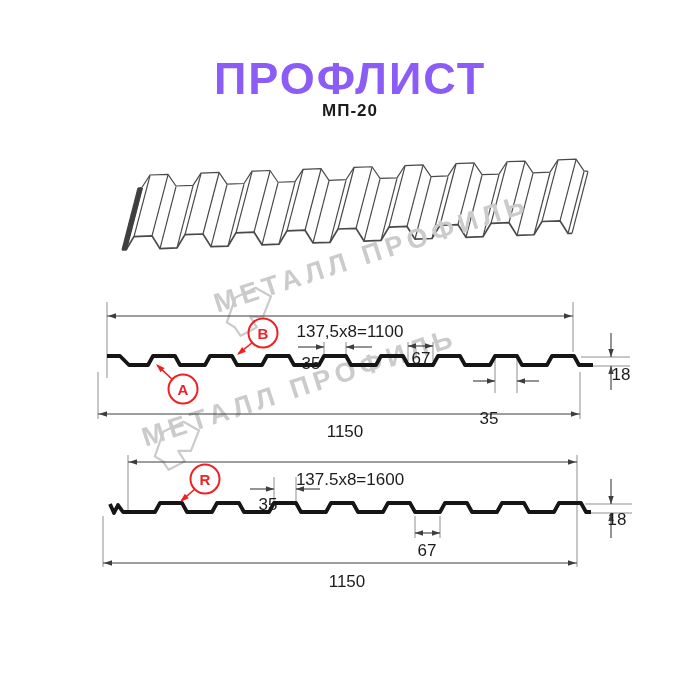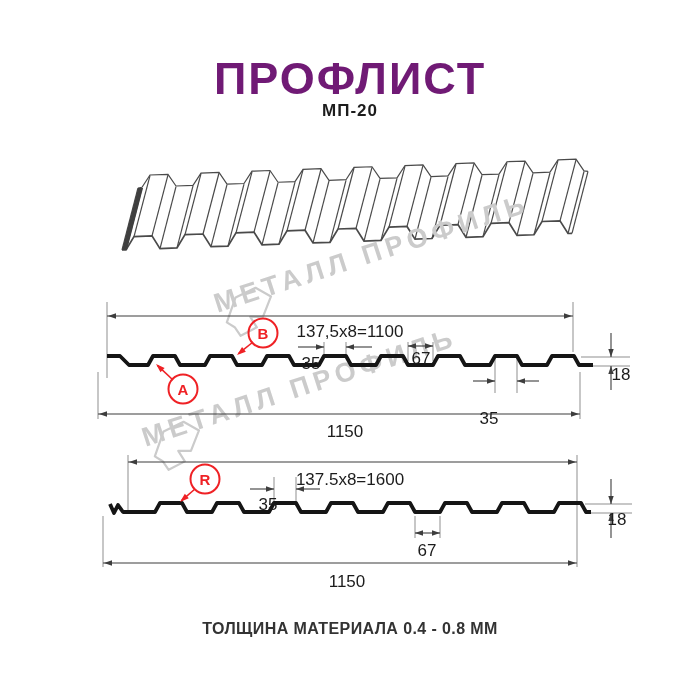--- a/index.html
+++ b/index.html
@@ -1,20 +1,20 @@
 <!DOCTYPE html>
 <html style="--accent-red: #ef2125; --profile-line: #151515; --dim-line: #3d3d3d; --extension-line: #8f8f8f; --sheet-line: #4a4a4a; --watermark-gray: #cbcbcb; --text-dark: #1c1c1c; --page-bg: #ffffff;"><head>
 <meta charset="utf-8">
 <style>
   html,body{margin:0;padding:0;background:#fff;}
   .stage{position:relative;width:700px;height:700px;background:var(--page-bg,#fff);overflow:hidden;
          font-family:"Liberation Sans",sans-serif;}
   .abs{position:absolute;}
   .ctr{transform:translate(-50%,-50%);white-space:nowrap;}
-  .title{font-size:45px;font-weight:800;letter-spacing:2px;color:#701a75;}
+  .title{font-size:45px;font-weight:800;letter-spacing:2px;color:#8b5cf6;}
   .subtitle{font-size:17px;font-weight:700;letter-spacing:1px;color:#1c1c1c;}
   .footer{font-size:16px;font-weight:700;letter-spacing:.4px;color:#333;}
   .lbl{font-size:17px;color:var(--text-dark,#1c1c1c);margin-top:28px;}
   .marker{width:27px;height:27px;border:2.6px solid var(--accent-red,#ef2125);border-radius:50%;
           color:var(--accent-red,#ef2125);font-weight:700;font-size:15px;
           display:flex;align-items:center;justify-content:center;background:transparent;}
   .wm{display:flex;align-items:flex-start;gap:16px;transform-origin:left top;transform:rotate(-18deg);
       color:var(--watermark-gray,#cbcbcb);font-weight:700;font-size:27px;letter-spacing:5px;white-space:nowrap;}
   .wm .logo{margin-top:10px;}
   svg{position:absolute;left:0;top:0;}
@@ -179,14 +179,13 @@
 
   <div class="abs ctr lbl" style="left:350px;top:452px;">137.5x8=1600</div>
   <div class="abs ctr lbl" style="left:268px;top:477px;">35</div>
   <div class="abs ctr lbl" style="left:427px;top:523px;">67</div>
   <div class="abs ctr lbl" style="left:617px;top:492px;">18</div>
   <div class="abs ctr lbl" style="left:347px;top:554px;">1150</div>
   <div class="abs ctr marker" style="left:205px;top:479px;">
       <span>R</span>
     </div>
 
-  <div class="abs ctr footer" style="left:350px;top:629px;">ТОЛЩИНА МАТЕРИАЛА 0.4 - 0.8 ММ</div>
 </div>
 
 </body></html>

